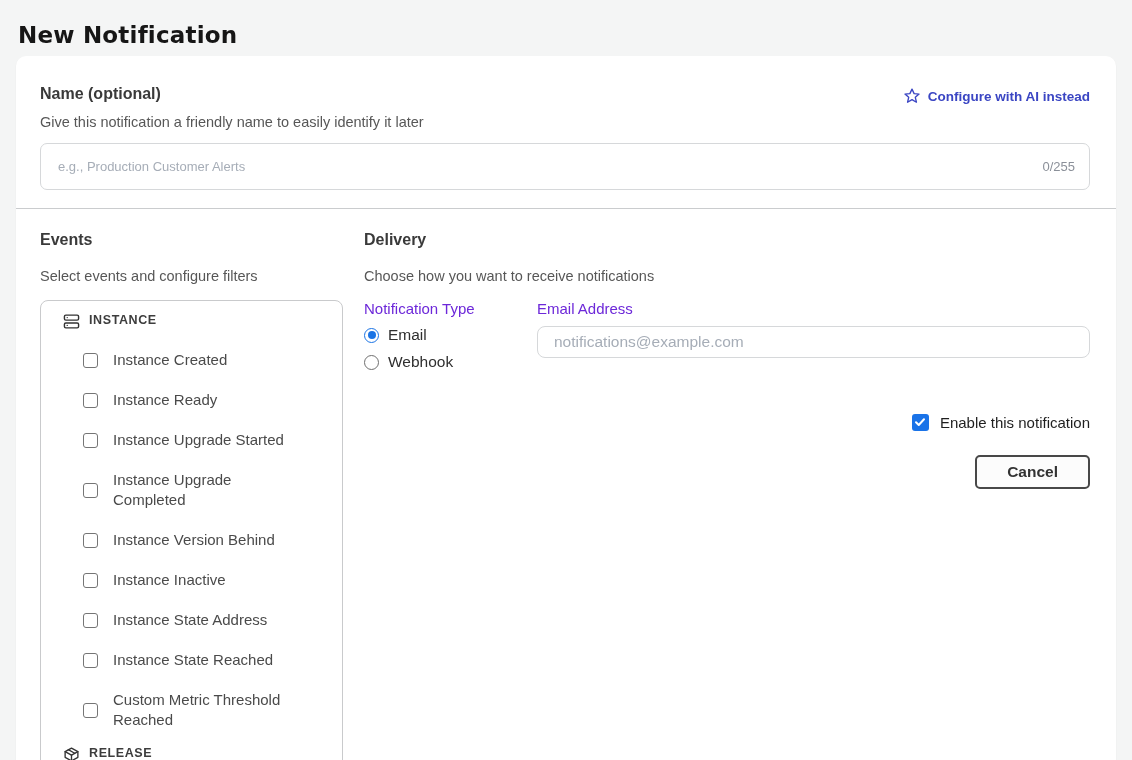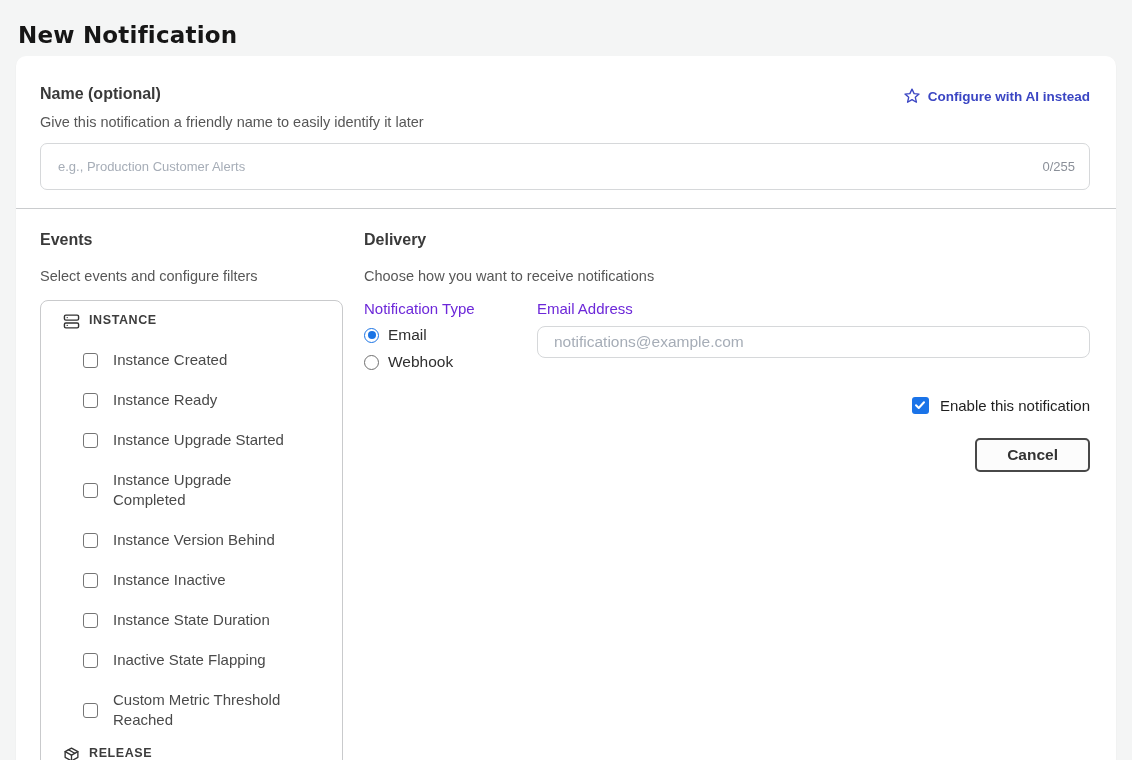--- a/index.html
+++ b/index.html
@@ -83,21 +83,21 @@
   .email-input {
     margin-top:9px; height:32px; border:1px solid #d6d8da; border-radius:8px;
     display:flex; align-items:center; padding:0 16px; background:#fff;
   }
   .email-input input {
     flex:1; border:none; outline:none; font-size:15.5px; color:#333; background:transparent;
     font-family:"Liberation Sans",sans-serif;
   }
   .email-input input::placeholder { color:#a6adb7; opacity:1; }
   .enable-row {
-    margin-top:26px; display:flex; justify-content:flex-end; align-items:center; gap:11px;
+    margin-top:43px; display:flex; justify-content:flex-end; align-items:center; gap:11px;
     cursor:pointer;
   }
   .cb-checked {
     width:17px; height:17px; border-radius:3px; background:#1a73e8; flex:none;
     display:flex; align-items:center; justify-content:center;
   }
   .enable-row .elbl { font-size:15px; color:#1f1f1f; }
   .actions { margin-top:24px; display:flex; justify-content:flex-end; gap:13px; }
   .btn {
     height:34px; border-radius:5px; font-size:15.5px; font-weight:700;
@@ -169,25 +169,25 @@
             <div class="event-item">
               <span class="cb"></span>
               <span class="lbl">Instance Version Behind</span>
             </div>
             <div class="event-item">
               <span class="cb"></span>
               <span class="lbl">Instance Inactive</span>
             </div>
             <div class="event-item">
               <span class="cb"></span>
-              <span class="lbl">Instance State Duration</span>
-            </div>
-            <div class="event-item">
-              <span class="cb"></span>
-              <span class="lbl">Inactive State Flapping</span>
+              <span class="lbl">Instance State Address</span>
+            </div>
+            <div class="event-item">
+              <span class="cb"></span>
+              <span class="lbl">Instance State Reached</span>
             </div>
             <div class="event-item">
               <span class="cb"></span>
               <span class="lbl">Custom Metric Threshold Reached</span>
             </div>
             <div class="group-header">
               <svg width="17" height="17" viewBox="0 0 24 24" fill="none" stroke="#333" stroke-width="1.9" stroke-linecap="round" stroke-linejoin="round">
                 <path d="M21 8l-9-5-9 5v8l9 5 9-5V8z"></path>
                 <path d="M3 8l9 5 9-5"></path>
                 <path d="M12 13v9"></path>

